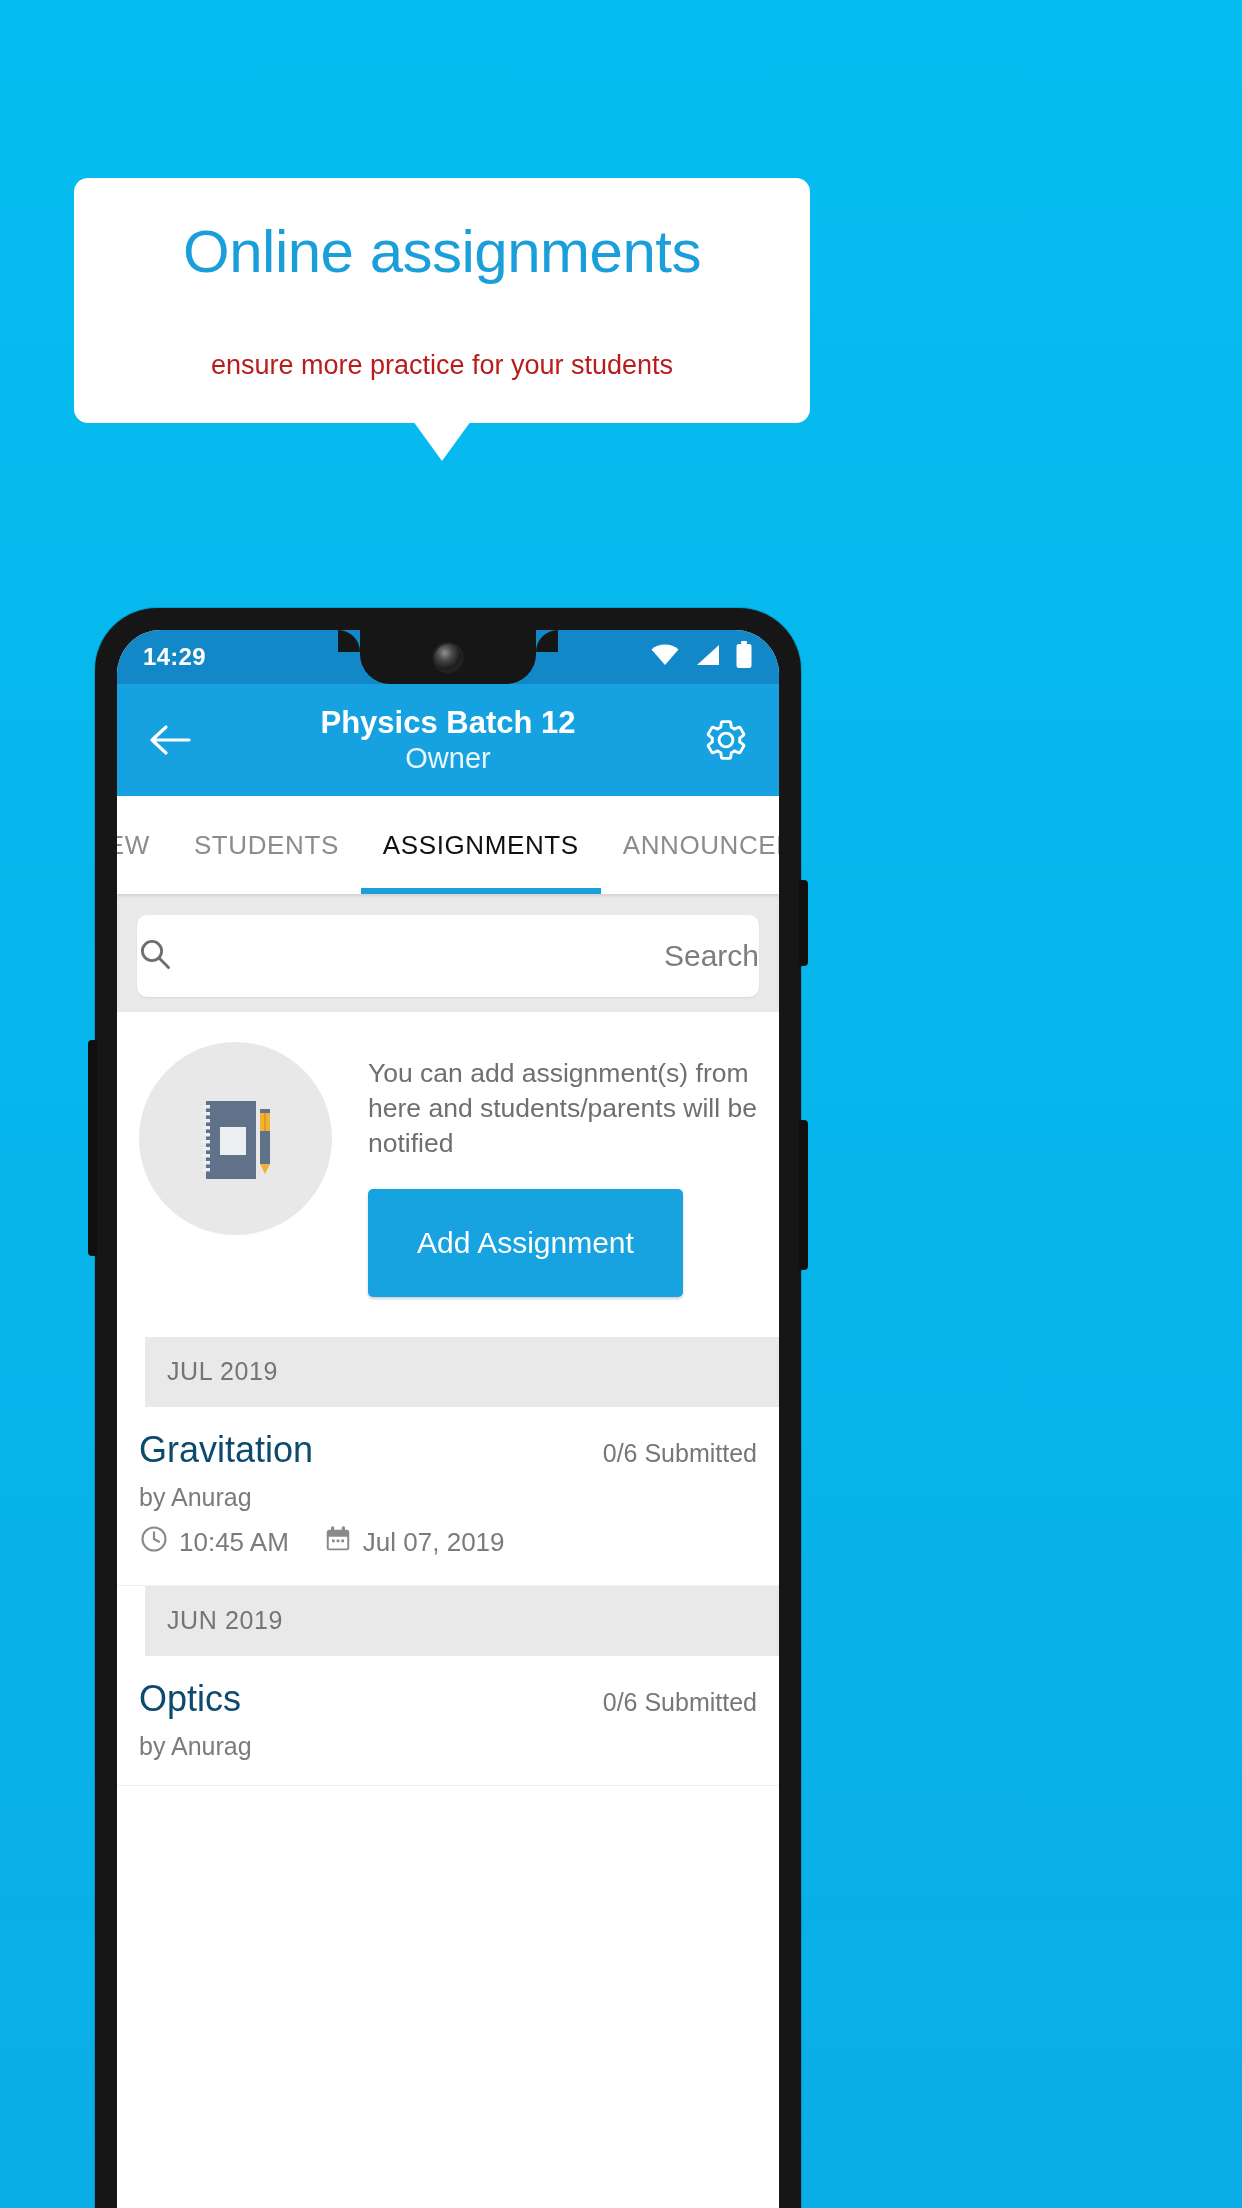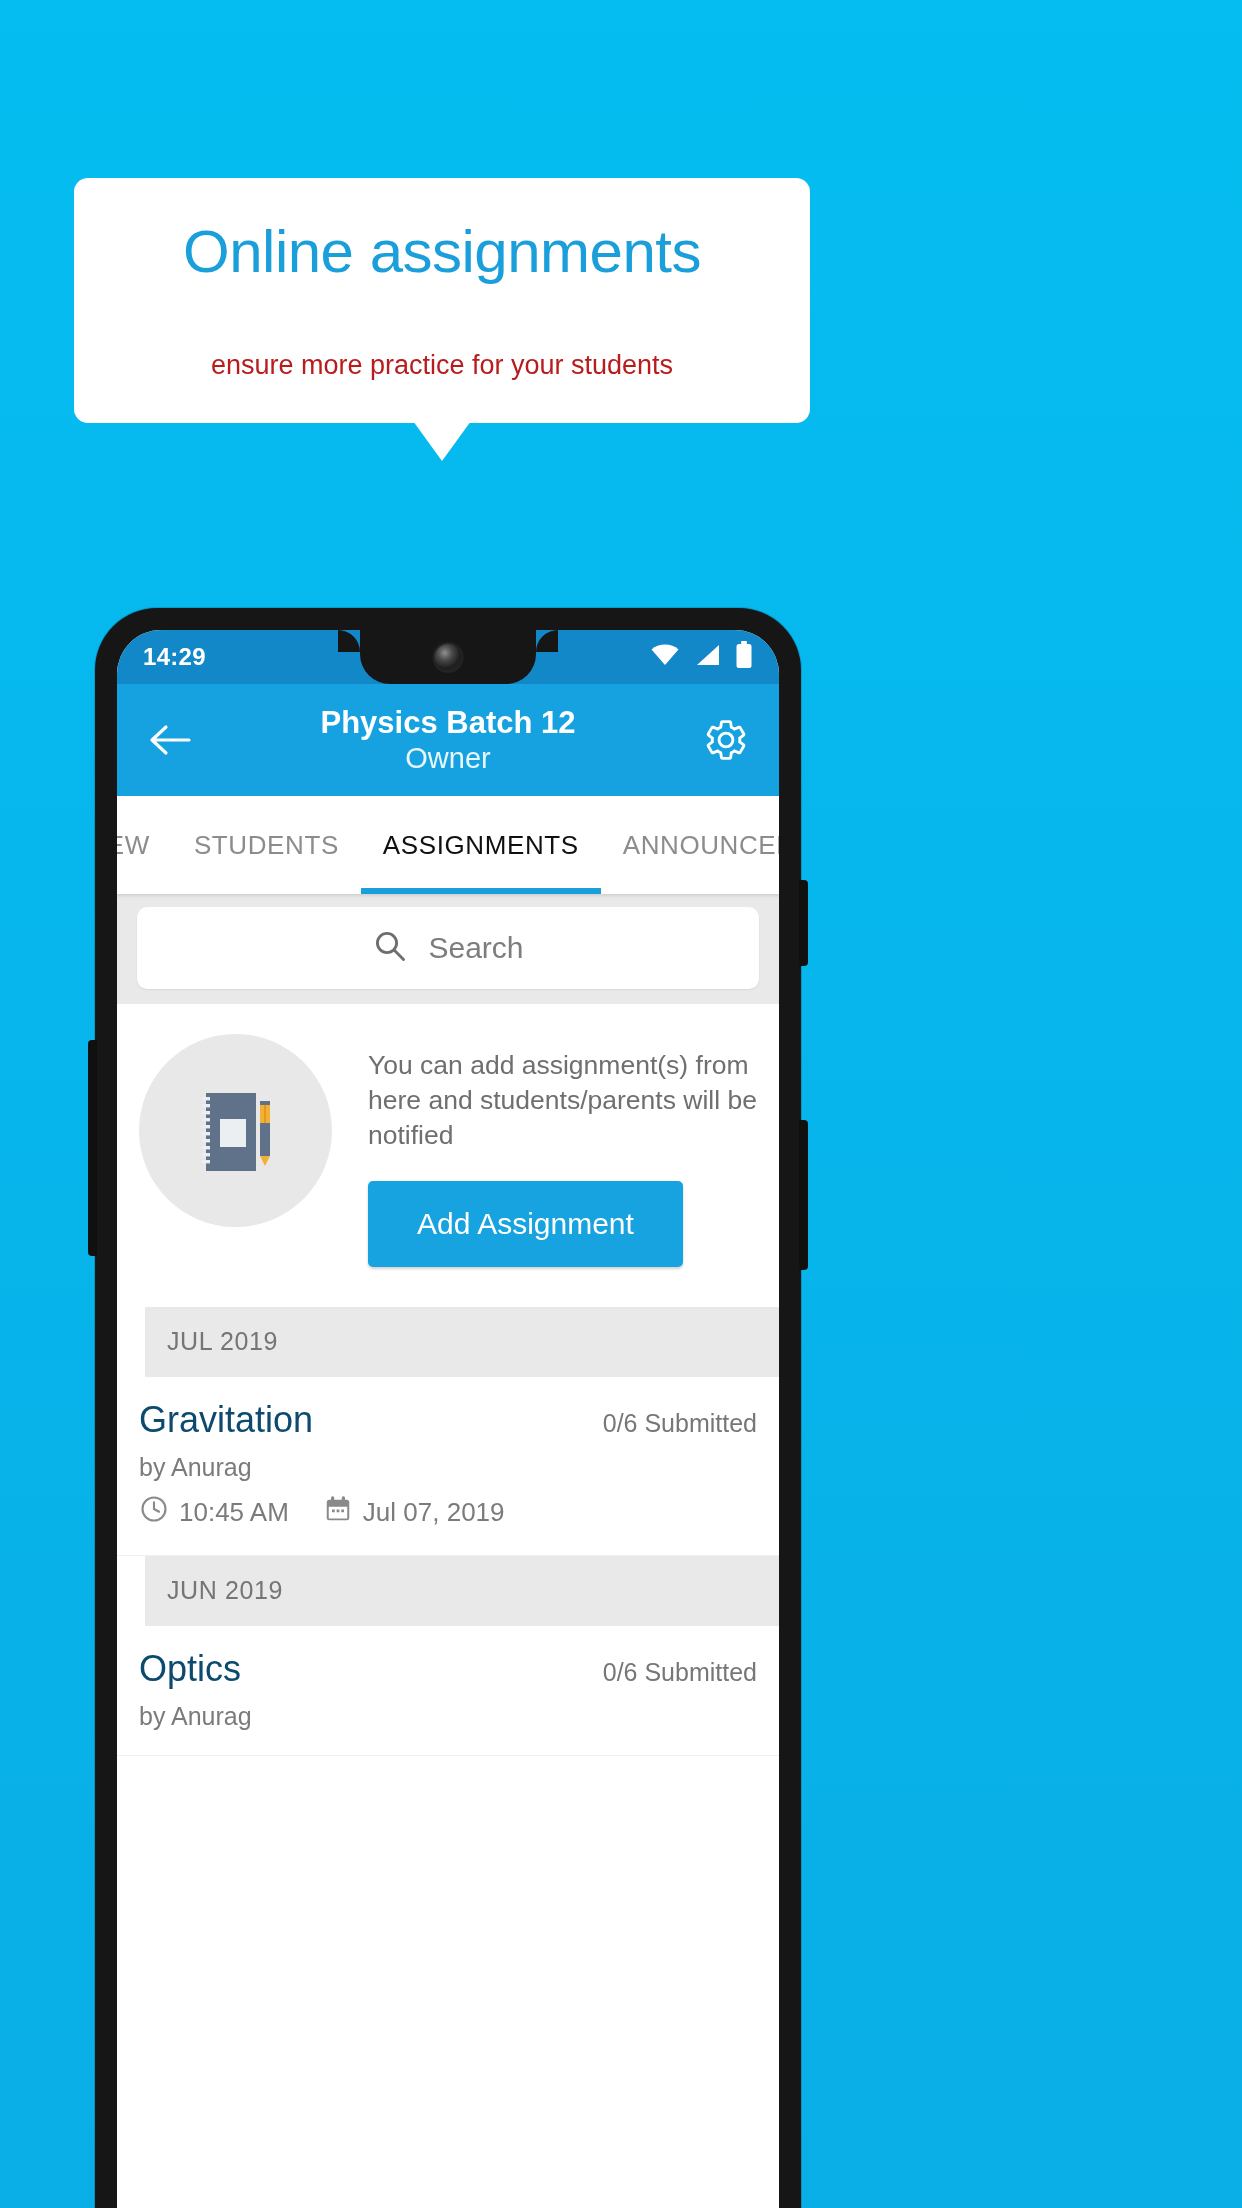--- a/index.html
+++ b/index.html
@@ -111,39 +111,40 @@
   .tab.first{ padding-left:0; margin-left:-18px; }
   .tab.active{ color:#101010; font-weight:400; }
   .tab.active:after{
     content:""; position:absolute; left:0; right:0; bottom:0; height:6px; background:#1b9fdb;
   }
 
   
   .search-wrap{ background:#e9e9e9; padding:13px 20px 15px 20px; }
   .search-box{
     background:#fff; border-radius:10px; height:82px;
-    display:flex; align-items:center; justify-content:center; gap:20px;
+    display:flex; align-items:center; justify-content:space-between; gap:20px;
     box-shadow:0 1px 2px rgba(0,0,0,.08);
+    margin-top:8px;
   }
   .search-text{ font-size:30px; color:#7d7d7d; }
 
   
   .empty{
     background:#fff; display:flex; align-items:flex-start; gap:36px;
     padding:30px 18px 40px 22px;
   }
   .empty-circle{
     flex:0 0 193px; width:193px; height:193px; border-radius:50%;
     background:#e8e8e8; display:flex; align-items:center; justify-content:center;
   }
   .empty-right{ flex:1; padding-top:14px; }
   .empty-text{ font-size:26.5px; line-height:1.32; color:#6f6f6f; }
   .add-btn{
     margin-top:28px; background:#17a2e0; color:#fff;
-    border:none; border-radius:5px; height:86px; width:315px;
+    border:none; border-radius:5px; height:108px; width:315px;
     font-size:30px; font-family:inherit; font-weight:400;
     box-shadow:0 2px 3px rgba(0,0,0,.18);
     cursor:pointer;
   }
 
   
   .month-header{
     background:#e9e9e9; height:70px; display:flex; align-items:center;
     padding:0 22px; font-size:25px; color:#757575; letter-spacing:.6px;margin-left:28px;
   }

